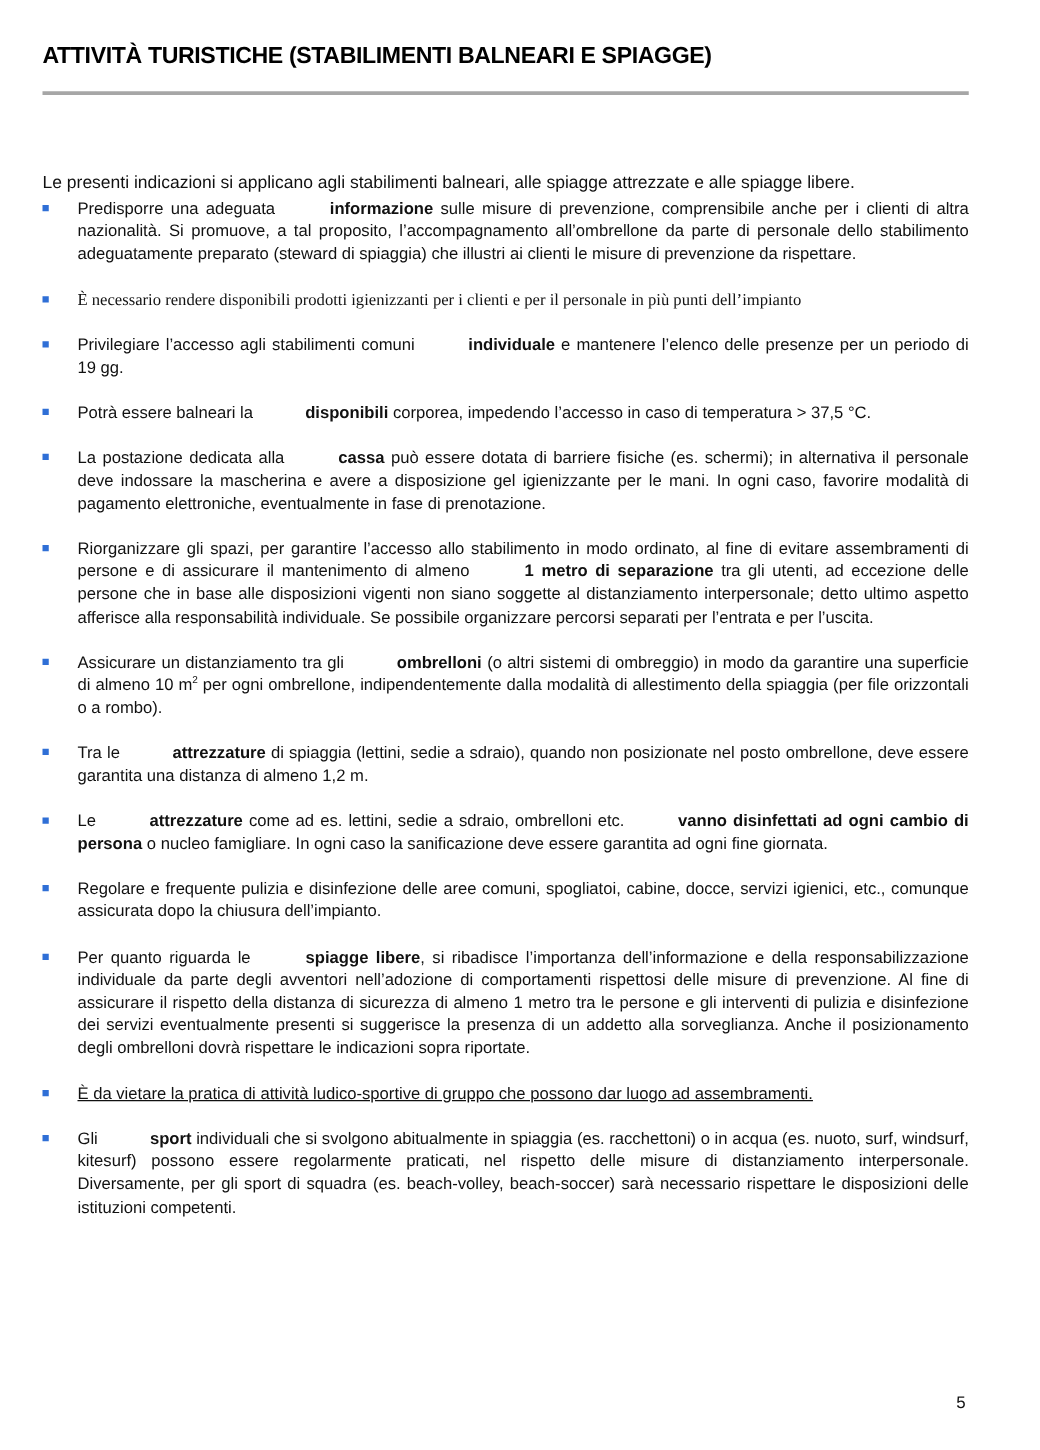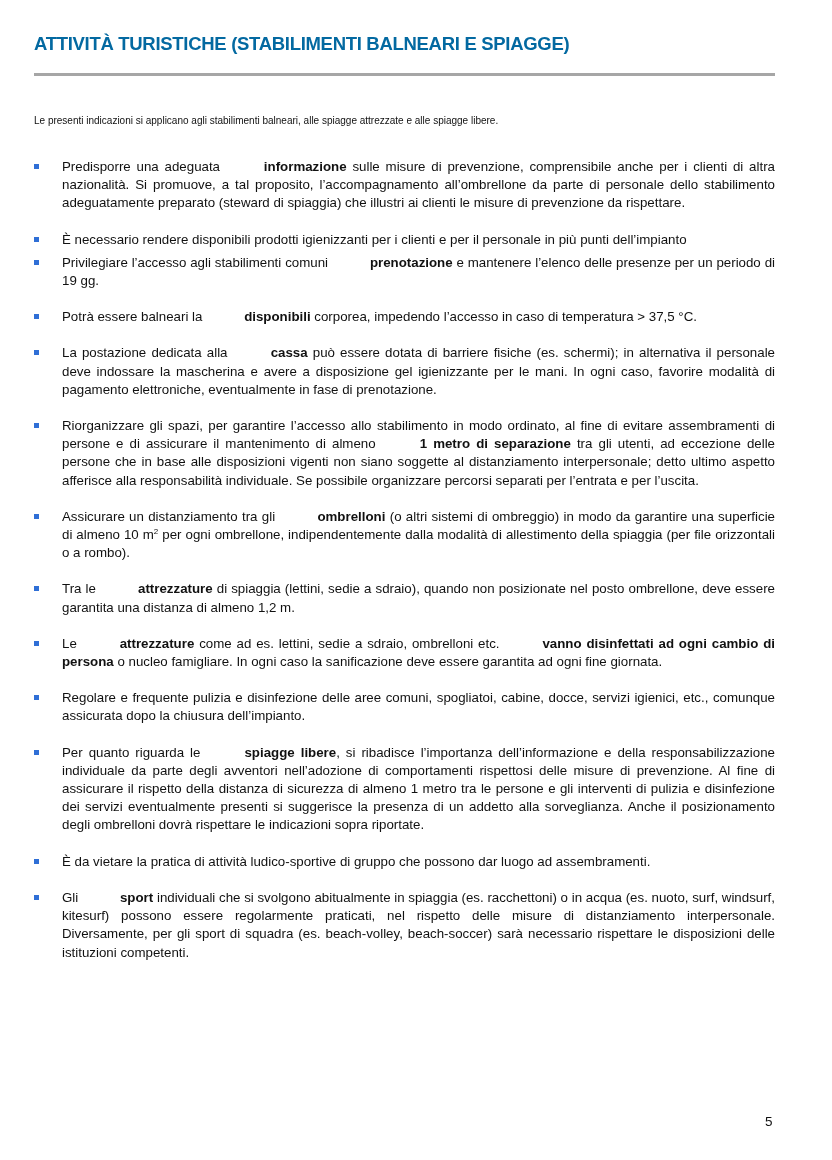--- a/index.html
+++ b/index.html
@@ -1,43 +1,43 @@
 <!DOCTYPE html>
 <html><head>
 <meta charset="utf-8">
 <style>
   html, body { margin: 0; padding: 0; background: #ffffff; }
   body { width: 832px; height: 1160px; position: relative; overflow: hidden;
          font-family: "Liberation Sans", sans-serif; color: #111; }
   .title { position: absolute; left: 34px; top: 33px; font-size: 18.5px; font-weight: bold;
-           color: #0369a1; letter-spacing: -0.3px; white-space: nowrap; }
+           color: #000000; letter-spacing: -0.3px; white-space: nowrap; }
   .rule { position: absolute; left: 34px; top: 73px; width: 741px; height: 3px; background: #a6a6a6; }
-  .intro { position: absolute; left: 34px; top: 112px; width: 741px; font-size: 10px; line-height: 18.2px; }
+  .intro { position: absolute; left: 34px; top: 136px; width: 741px; font-size: 14px; line-height: 18.2px; }
   .list { position: absolute; left: 34px; top: 158px; width: 741px; margin: 0; padding: 0; list-style: none; }
   .item { position: relative; padding-left: 28px; font-size: 13.3px; line-height: 18.2px;
           text-align: justify; }
   .bullet { position: absolute; left: 0; top: 6px; width: 5px; height: 5px; background: #2f6fd6; }
   .item b { font-weight: bold; padding-left: 38px; }
   .item sup { font-size: 8px; line-height: 0; }
   .pagenum { position: absolute; left: 765px; top: 1114px; font-size: 13.5px; }
 </style>
 </head>
 <body>
 
 <div class="title">ATTIVITÀ TURISTICHE (STABILIMENTI BALNEARI E SPIAGGE)</div>
 <div class="rule"></div>
 <div class="intro">Le presenti indicazioni si applicano agli stabilimenti balneari, alle spiagge attrezzate e alle spiagge libere.</div>
 <ul class="list" id="bullet-list">
     <li class="item" style="margin-bottom: 18px;"><span class="bullet" style="background: rgb(47, 111, 214);"></span><span><span>Predisporre una adeguata </span><b>informazione</b><span> sulle misure di prevenzione, comprensibile anche per i clienti di altra nazionalità. Si promuove, a tal proposito, l’accompagnamento all’ombrellone da parte di personale dello stabilimento adeguatamente preparato (steward di spiaggia) che illustri ai clienti le misure di prevenzione da rispettare.</span></span></li>
-    <li class="item" style="margin-bottom: 5px;"><span class="bullet" style="background: rgb(47, 111, 214);"></span><span><span>È necessario rendere disponibili prodotti igienizzanti per i clienti e per il personale in più punti dell’impianto</span></span></li>
-    <li class="item" style="margin-bottom: 18px;"><span class="bullet" style="background: rgb(47, 111, 214);"></span><span><span>Privilegiare l’accesso agli stabilimenti comuni </span><b>prenotazione</b><span> e mantenere l’elenco delle presenze per un periodo di 19 gg.</span></span></li>
+    <li class="item" style="margin-bottom: 18px; font-family: Liberation Serif, serif;"><span class="bullet" style="background: rgb(47, 111, 214);"></span><span><span>È necessario rendere disponibili prodotti igienizzanti per i clienti e per il personale in più punti dell’impianto</span></span></li>
+    <li class="item" style="margin-bottom: 18px;"><span class="bullet" style="background: rgb(47, 111, 214);"></span><span><span>Privilegiare l’accesso agli stabilimenti comuni </span><b>individuale</b><span> e mantenere l’elenco delle presenze per un periodo di 19 gg.</span></span></li>
     <li class="item" style="margin-bottom: 18px;"><span class="bullet" style="background: rgb(47, 111, 214);"></span><span><span>Potrà essere balneari la </span><b>disponibili</b><span> corporea, impedendo l’accesso in caso di temperatura &gt; 37,5 °C.</span></span></li>
     <li class="item" style="margin-bottom: 18px;"><span class="bullet" style="background: rgb(47, 111, 214);"></span><span><span>La postazione dedicata alla </span><b>cassa</b><span> può essere dotata di barriere fisiche (es. schermi); in alternativa il personale deve indossare la mascherina e avere a disposizione gel igienizzante per le mani. In ogni caso, favorire modalità di pagamento elettroniche, eventualmente in fase di prenotazione.</span></span></li>
     <li class="item" style="margin-bottom: 18px;"><span class="bullet" style="background: rgb(47, 111, 214);"></span><span><span>Riorganizzare gli spazi, per garantire l’accesso allo stabilimento in modo ordinato, al fine di evitare assembramenti di persone e di assicurare il mantenimento di almeno </span><b>1 metro di separazione</b><span> tra gli utenti, ad eccezione delle persone che in base alle disposizioni vigenti non siano soggette al distanziamento interpersonale; detto ultimo aspetto afferisce alla responsabilità individuale. Se possibile organizzare percorsi separati per l’entrata e per l’uscita.</span></span></li>
     <li class="item" style="margin-bottom: 18px;"><span class="bullet" style="background: rgb(47, 111, 214);"></span><span><span>Assicurare un distanziamento tra gli </span><b>ombrelloni</b><span> (o altri sistemi di ombreggio) in modo da garantire una superficie di almeno 10 m</span><sup>2</sup><span> per ogni ombrellone, indipendentemente dalla modalità di allestimento della spiaggia (per file orizzontali o a rombo).</span></span></li>
     <li class="item" style="margin-bottom: 18px;"><span class="bullet" style="background: rgb(47, 111, 214);"></span><span><span>Tra le </span><b>attrezzature</b><span> di spiaggia (lettini, sedie a sdraio), quando non posizionate nel posto ombrellone, deve essere garantita una distanza di almeno 1,2 m.</span></span></li>
     <li class="item" style="margin-bottom: 18px;"><span class="bullet" style="background: rgb(47, 111, 214);"></span><span><span>Le </span><b>attrezzature</b><span> come ad es. lettini, sedie a sdraio, ombrelloni etc. </span><b>vanno disinfettati ad ogni cambio di persona</b><span> o nucleo famigliare. In ogni caso la sanificazione deve essere garantita ad ogni fine giornata.</span></span></li>
     <li class="item" style="margin-bottom: 18px;"><span class="bullet" style="background: rgb(47, 111, 214);"></span><span><span>Regolare e frequente pulizia e disinfezione delle aree comuni, spogliatoi, cabine, docce, servizi igienici, etc., comunque assicurata dopo la chiusura dell’impianto.</span></span></li>
     <li class="item" style="margin-bottom: 18px;"><span class="bullet" style="background: rgb(47, 111, 214);"></span><span><span>Per quanto riguarda le </span><b>spiagge libere</b><span>, si ribadisce l’importanza dell’informazione e della responsabilizzazione individuale da parte degli avventori nell’adozione di comportamenti rispettosi delle misure di prevenzione. Al fine di assicurare il rispetto della distanza di sicurezza di almeno 1 metro tra le persone e gli interventi di pulizia e disinfezione dei servizi eventualmente presenti si suggerisce la presenza di un addetto alla sorveglianza. Anche il posizionamento degli ombrelloni dovrà rispettare le indicazioni sopra riportate.</span></span></li>
-    <li class="item" style="margin-bottom: 18px;"><span class="bullet" style="background: rgb(47, 111, 214);"></span><span><span>È da vietare la pratica di attività ludico-sportive di gruppo che possono dar luogo ad assembramenti.</span></span></li>
+    <li class="item" style="margin-bottom: 18px; text-decoration: underline;"><span class="bullet" style="background: rgb(47, 111, 214);"></span><span><span>È da vietare la pratica di attività ludico-sportive di gruppo che possono dar luogo ad assembramenti.</span></span></li>
     <li class="item" style="margin-bottom: 0px;"><span class="bullet" style="background: rgb(47, 111, 214);"></span><span><span>Gli </span><b>sport</b><span> individuali che si svolgono abitualmente in spiaggia (es. racchettoni) o in acqua (es. nuoto, surf, windsurf, kitesurf) possono essere regolarmente praticati, nel rispetto delle misure di distanziamento interpersonale. Diversamente, per gli sport di squadra (es. beach-volley, beach-soccer) sarà necessario rispettare le disposizioni delle istituzioni competenti.</span></span></li>
   </ul>
 <div class="pagenum">5</div>
 
 </body></html>

